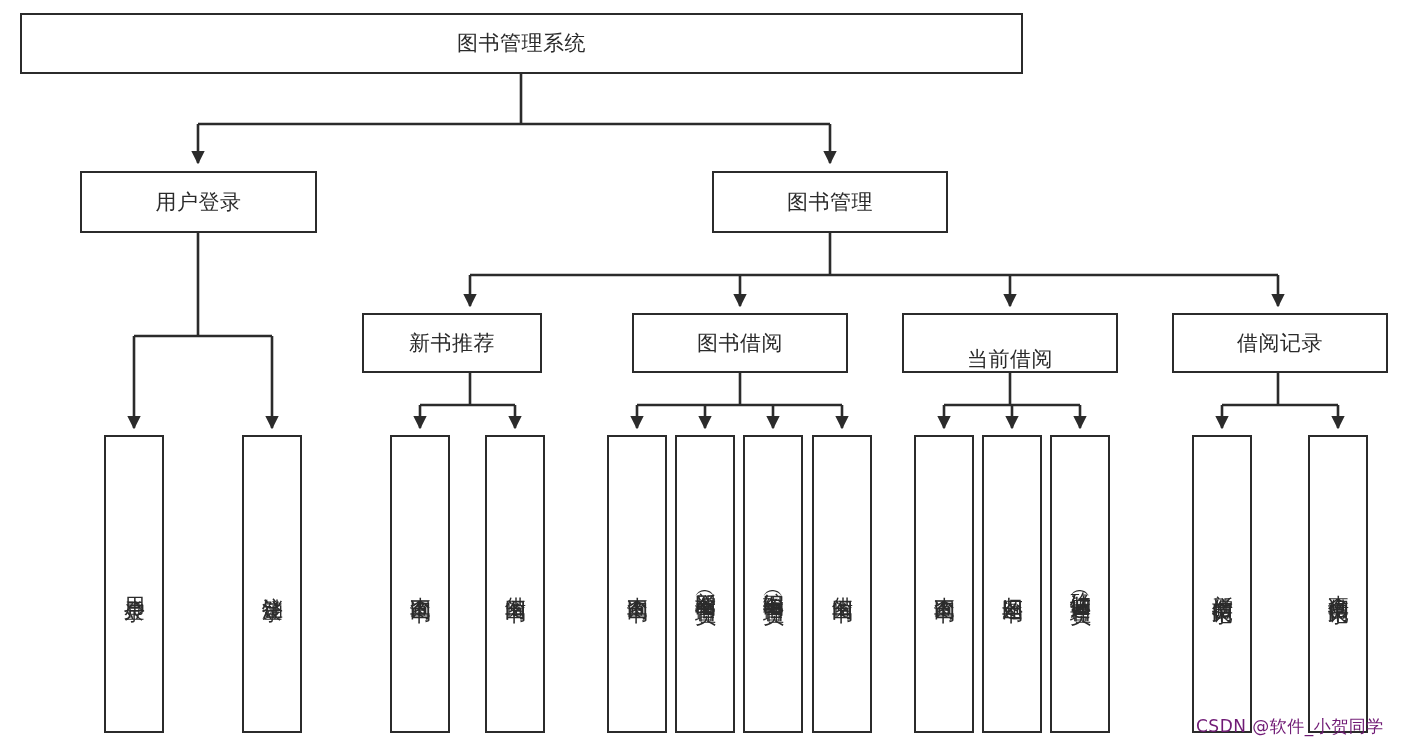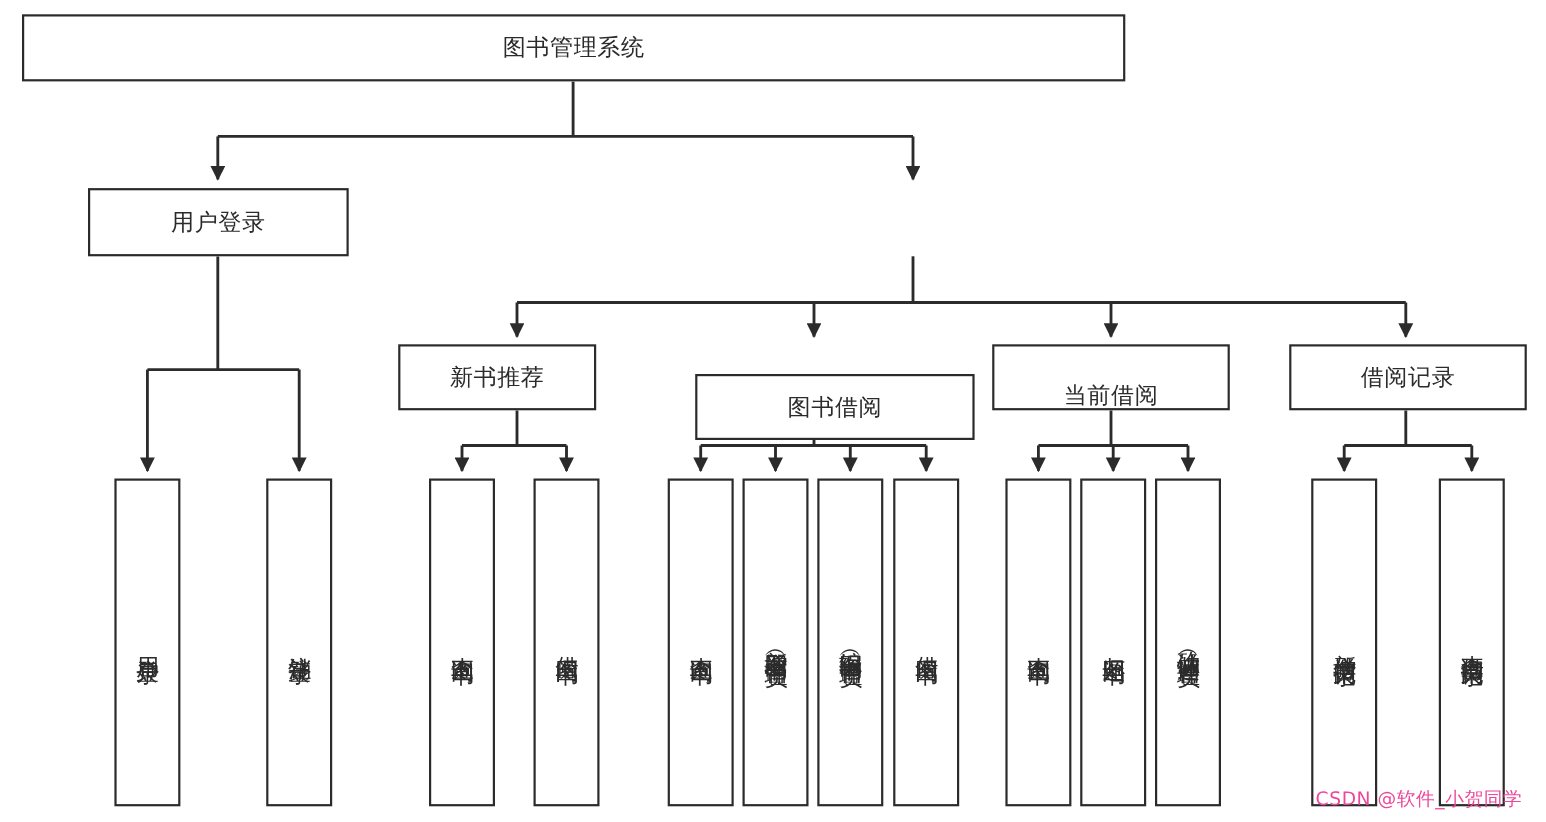--- a/index.html
+++ b/index.html
@@ -58,21 +58,21 @@
     font-size: 21px;
     line-height: 1.28;
     letter-spacing: 2px;
     color: #2b2b2b;
     text-align: center;
     white-space: nowrap;
   }
   .watermark {
     position: absolute;
     font-size: 17px;
-    color: #ec4899;
+    color: #701a75;
     letter-spacing: 0.5px;
     white-space: nowrap;
     pointer-events: none;
   }
 </style>
 </head>
 <body>
 
 <div id="canvas">
 
@@ -129,25 +129,28 @@
     </g>
   </svg>
 
   <div class="node-box" style="left:20px; top:13px; width:1003px; height:61px;">
     <span class="node-label">图书管理系统</span>
   </div>
 
   <div class="node-box" style="left:80px; top:171px; width:237px; height:62px;">
     <span class="node-label">用户登录</span>
   </div>
+  <div class="node-box" style="left:712px; top:171px; width:236px; height:62px;">
+    <span class="node-label">图书管理</span>
+  </div>
 
   <div class="node-box" style="left:362px; top:313px; width:180px; height:60px;">
     <span class="node-label">新书推荐</span>
   </div>
-  <div class="node-box" style="left:632px; top:313px; width:254px; height:60px;margin-top:27px;">
+  <div class="node-box" style="left:632px; top:313px; width:216px; height:60px;">
     <span class="node-label">图书借阅</span>
   </div>
   <div class="node-box" style="left:902px; top:313px; width:216px; height:60px;align-items:flex-end;">
     <span class="node-label">当前借阅</span>
   </div>
   <div class="node-box" style="left:1172px; top:313px; width:216px; height:60px;">
     <span class="node-label">借阅记录</span>
   </div>
 
   <div class="leaf-box" style="left:104px; top:435px; width:60px; height:298px;">

